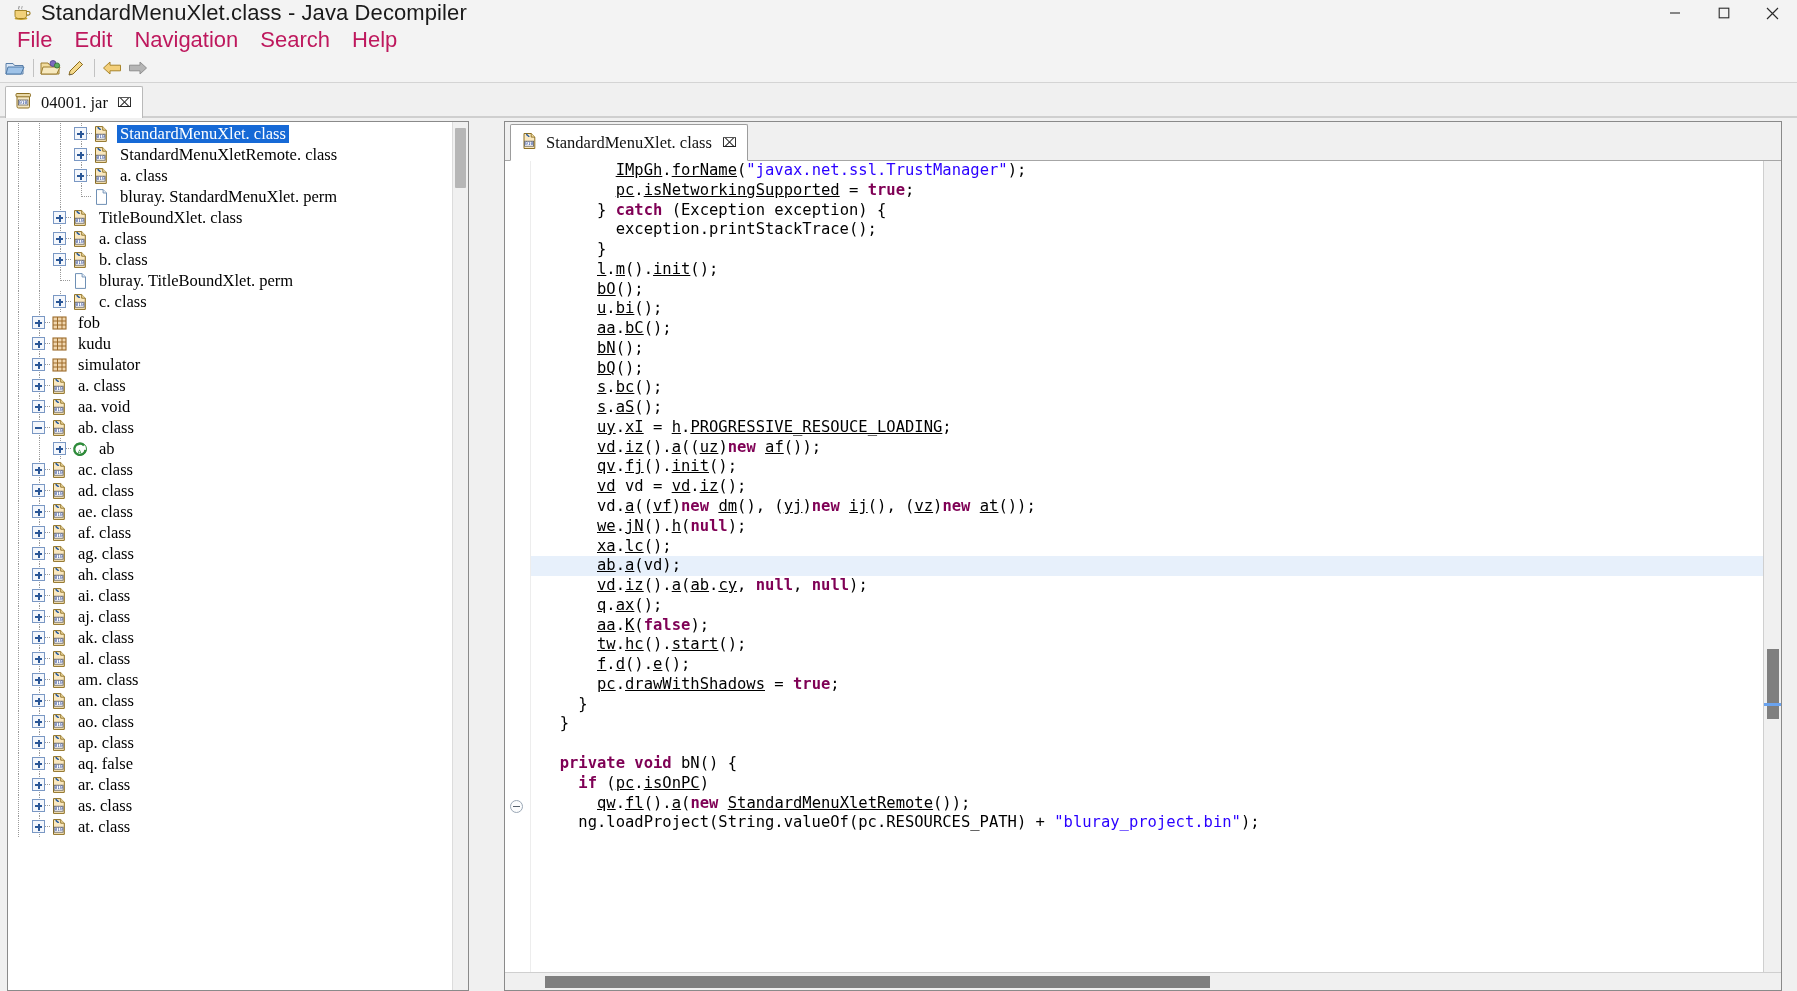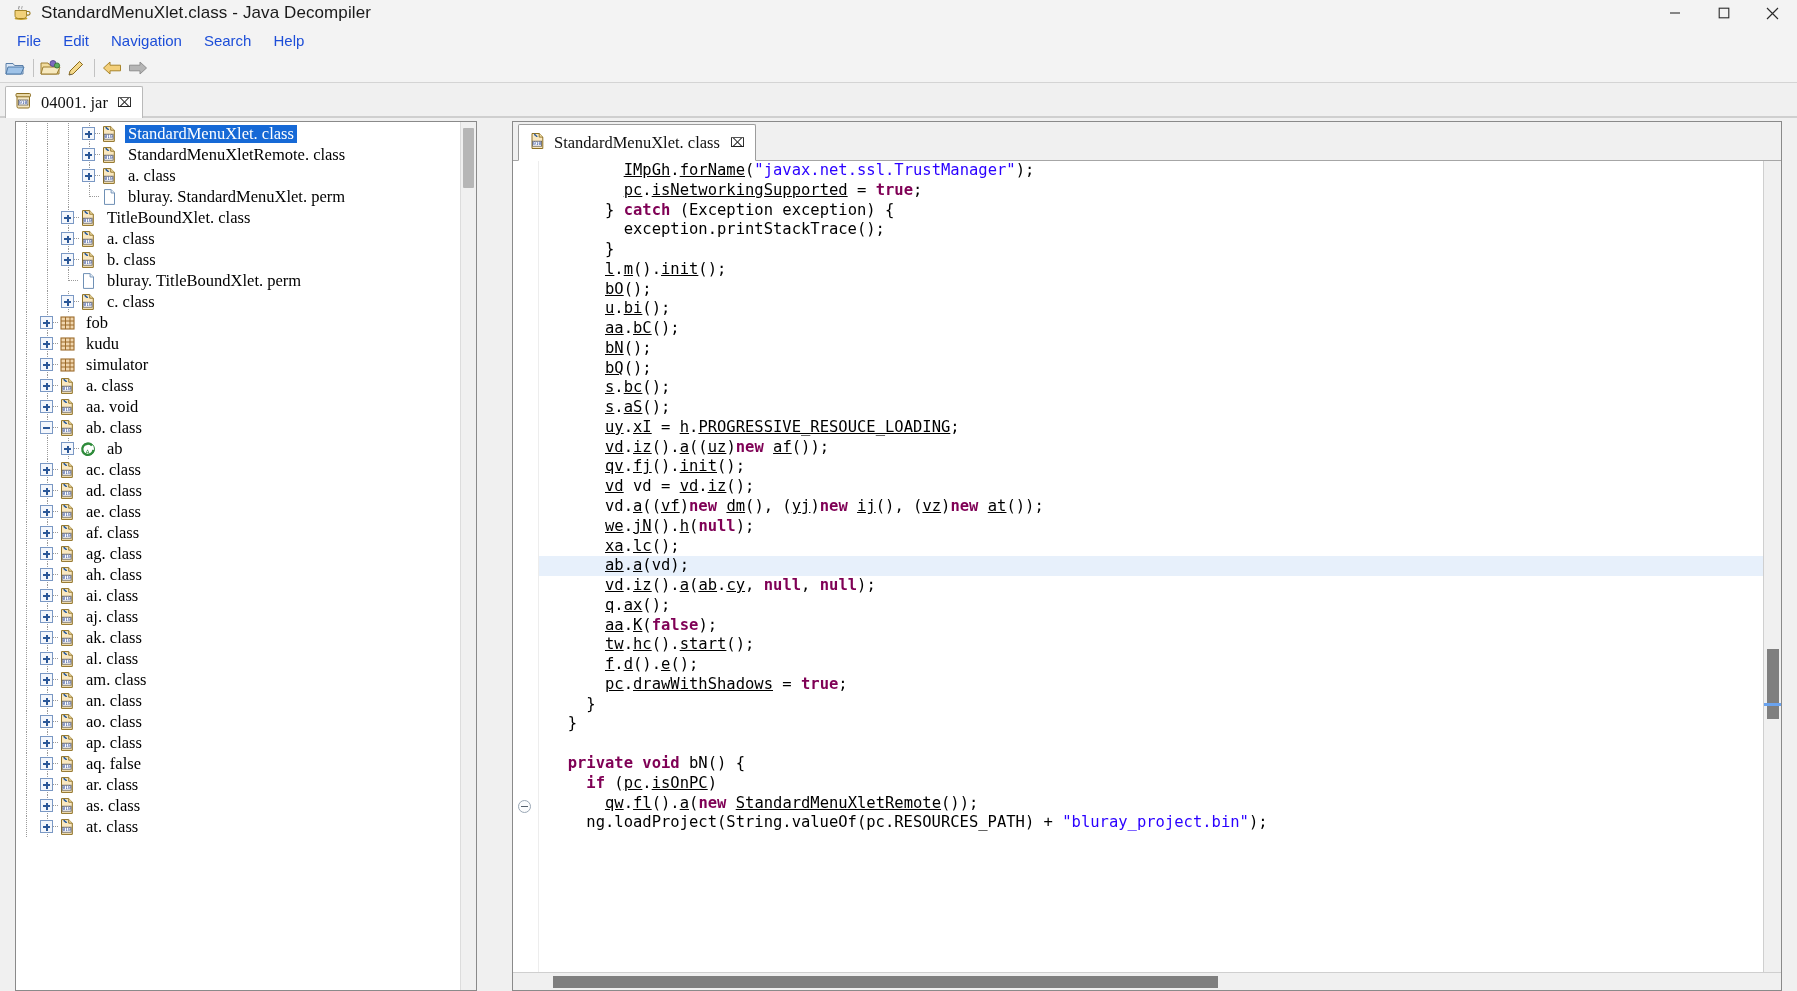--- a/index.html
+++ b/index.html
@@ -9,46 +9,46 @@
     background:#ffffff;
     font-family:"Liberation Sans", sans-serif;
     font-size:15px;color:#000;
     -webkit-font-smoothing:none;
   }
   .app{position:relative;width:1797px;height:991px;display:flex;flex-direction:column;background:#f0f0f0;}
 
   
   .titlebar{height:26px;min-height:26px;background:#f3f3f3;display:flex;align-items:center;padding:0 0 0 12px;position:relative;}
   .title-icon{width:20px;height:20px;margin-right:9px;flex:0 0 auto;position:relative;}
-  .title-text{font-size:17px;color:#1a1a1a;white-space:nowrap;letter-spacing:0.1px;}
+  .title-text{font-size:22px;color:#1a1a1a;white-space:nowrap;letter-spacing:0.1px;}
   .winbtns{position:absolute;right:0;top:0;height:26px;display:flex;}
   .winbtn{width:49px;height:26px;display:flex;align-items:center;justify-content:center;color:#333;}
   .winbtn svg{display:block;}
 
   
   .menubar{height:28px;min-height:28px;background:#f3f3f3;display:flex;align-items:center;padding-left:6px;}
-  .menuitem{padding:3px 11px;font-size:15px;color:#1d4ed8;white-space:nowrap;}
+  .menuitem{padding:3px 11px;font-size:22px;color:#be185d;white-space:nowrap;}
 
   
   .toolbar{height:28px;min-height:28px;background:#f3f3f3;display:flex;align-items:center;padding-left:3px;
            border-bottom:1px solid #d4d4d4;}
   .tb-btn{width:26px;height:24px;display:flex;align-items:center;justify-content:center;position:relative;}
   .tb-sep{width:1px;height:18px;background:#c2c2c2;margin:0 4px;}
 
   
   .tabstrip{height:35px;min-height:35px;background:#f0f0f0;display:flex;align-items:flex-end;position:relative;}
   .tabstrip::after{content:"";position:absolute;left:0;right:0;bottom:0;height:2px;background:#cfcfcf;}
   .jartab{height:31px;background:#fff;border:1px solid #b9b9b9;border-bottom:none;
           display:flex;align-items:center;padding:0 10px 0 9px;margin-left:5px;position:relative;z-index:2;
           border-radius:2px 2px 0 0;}
   .jartab .lbl{font-family:"Liberation Serif", serif;font-size:16.5px;margin-left:9px;color:#111;}
   .jartab .xmark{margin-left:9px;color:#222;font-size:13px;}
 
   
-  .main{flex:1;display:flex;min-height:0;background:#f0f0f0;padding:3px 0 0 12px;position:relative;}
+  .main{flex:1;display:flex;min-height:0;background:#f0f0f0;padding:3px 0 0 4px;position:relative;}
 
   
   .treepanel{width:460px;min-width:460px;background:#fff;border:1px solid #8a8a8a;margin-left:3px;
              position:relative;overflow:hidden;display:flex;}
   .treescroll{flex:1;position:relative;overflow:hidden;padding-top:1px;}
   .treerow{height:21px;display:flex;align-items:center;white-space:nowrap;position:relative;}
   .tguide{width:21px;height:21px;flex:0 0 auto;position:relative;}
   .tguide.v::before{content:"";position:absolute;left:10px;top:0;bottom:0;width:1px;
       background-image:linear-gradient(to bottom,#9a9a9a 1px,transparent 1px);background-size:1px 2px;}
   .toggle{width:21px;height:21px;flex:0 0 auto;position:relative;}

